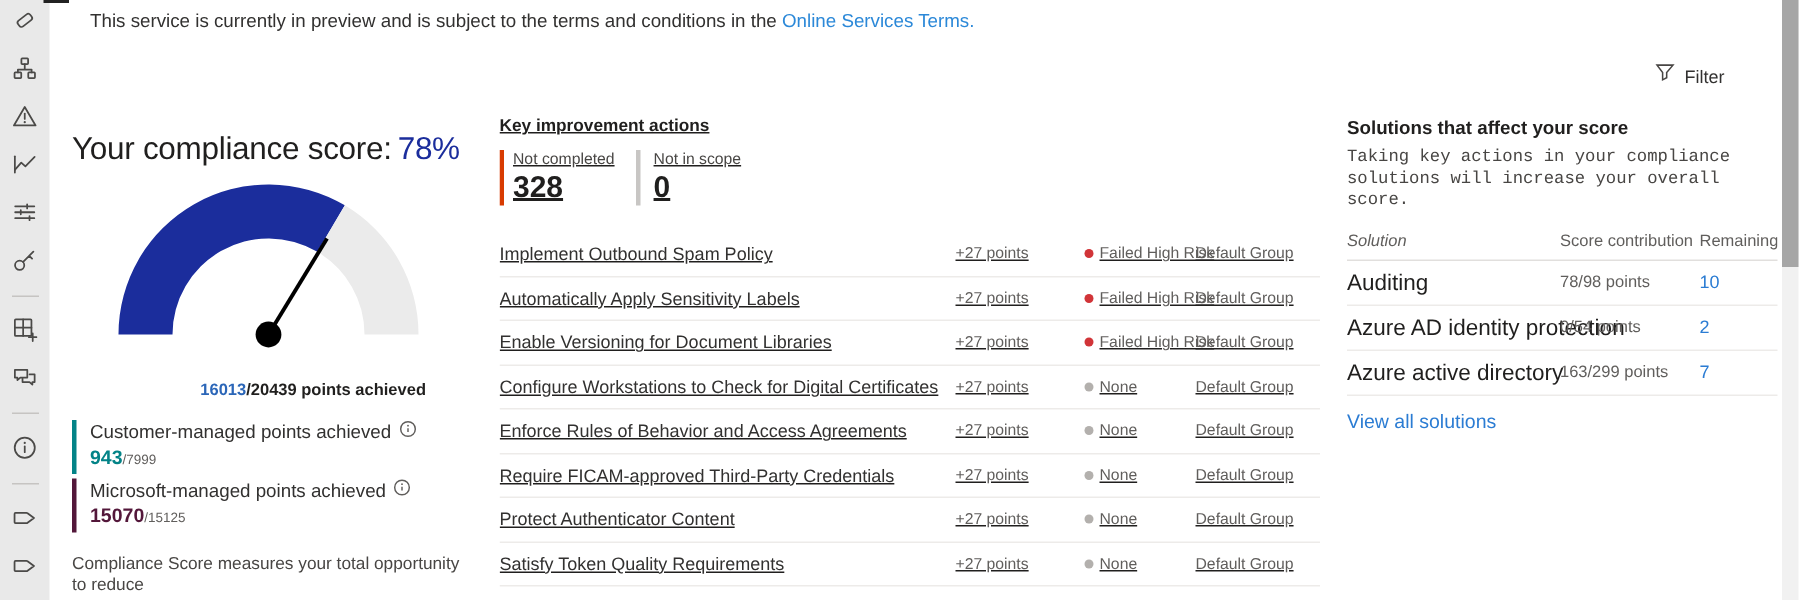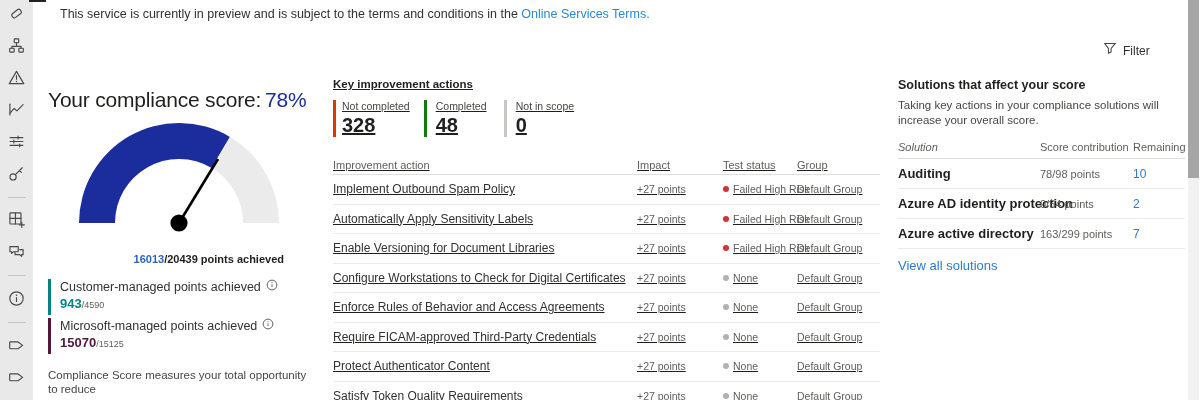--- a/index.html
+++ b/index.html
@@ -53,26 +53,26 @@
   .c-action { flex:1; padding-right:8px; font-size:12px; color:#323130; white-space:nowrap; overflow:hidden; }
   .c-impact { width:86px; font-size:10.5px; color:#605e5c; }
   .c-status { width:74px; font-size:10.5px; color:#605e5c; display:flex; align-items:center; gap:4px; white-space:nowrap; }
   .c-group  { width:83px; font-size:10.5px; color:#605e5c; }
   .thead .c-action, .thead .c-impact, .thead .c-status, .thead .c-group { font-size:11px; color:#605e5c; }
   .dot { width:6px; height:6px; border-radius:50%; background:#b3b0ad; flex:0 0 auto; }
 
   
   .solutions-panel { position:absolute; left:898px; top:78px; width:287px; height:322px; overflow:hidden; }
   .solutions-panel h3 { font-size:12.5px; }
-  .sol-desc { margin-top:6px; width:278px; font-size:11.5px; color:#484644; line-height:14.5px; }
+  .sol-desc { margin-top:6px; width:278px; font-size:11.5px; color:#484644; line-height:14.5px;font-family:Liberation Mono, monospace; }
   .sol-tbl { margin-top:8px; width:320px; }
   .sol-head { display:flex; align-items:center; height:24px; border-bottom:1px solid #e1dfdd;
               font-size:11px; color:#605e5c; }
   .sol-row { display:flex; align-items:center; height:30px; border-bottom:1px solid #edebe9; }
-  .c-sol { width:142px; font-size:13px; font-weight:700; color:#201f1e; white-space:nowrap; }
+  .c-sol { width:142px; font-size:15px; font-weight:400; color:#201f1e; white-space:nowrap; }
   .sol-head .c-sol { font-size:11px; font-weight:400; color:#605e5c;font-style:italic; }
   .c-contrib { width:93px; font-size:11px; color:#605e5c; white-space:nowrap; }
   .c-rem { width:80px; font-size:12px; color:#2b7cd3; white-space:nowrap; }
   .sol-head .c-rem { color:#605e5c; font-size:11px; }
   .view-all { display:inline-block; margin-top:9px; font-size:13px; color:#2b7cd3; text-decoration:none; }
 
   
   .scrollbar { position:absolute; left:1188px; top:0; width:11px; height:400px; background:#f1f1f1; }
   .scroll-thumb { width:11px; height:178px; background:#a6a6a6; }
 </style>
@@ -191,21 +191,21 @@
           <span>Customer-managed points achieved</span>
           <span>
             <svg width="12" height="12" viewBox="0 0 16 16" fill="none" stroke="#605e5c" stroke-width="1.3">
                 <circle cx="8" cy="8" r="6.5"></circle>
                 <path d="M8 7.3 v3.4"></path>
                 <circle cx="8" cy="5" r="0.8" fill="#605e5c" stroke="none"></circle>
               </svg>
           </span>
         </div>
         <div class="bk-val">
-          <span style="color: rgb(3, 131, 135);">943</span><span class="bk-tot">/4590</span>
+          <span style="color: rgb(3, 131, 135);">943</span><span class="bk-tot">/7999</span>
         </div>
       </div>
       <div class="bk" style="border-left-color: rgb(83, 23, 58);">
         <div class="bk-label">
           <span>Microsoft-managed points achieved</span>
           <span>
             <svg width="12" height="12" viewBox="0 0 16 16" fill="none" stroke="#605e5c" stroke-width="1.3">
                 <circle cx="8" cy="8" r="6.5"></circle>
                 <path d="M8 7.3 v3.4"></path>
                 <circle cx="8" cy="5" r="0.8" fill="#605e5c" stroke="none"></circle>
@@ -220,36 +220,26 @@
     <p class="footnote">Compliance Score measures your total opportunity to reduce</p>
   </section>
 
   <section class="actions-panel">
     <h3 class="sec">Key improvement actions</h3>
     <div class="stats">
       <div class="stat" style="border-left-color: rgb(216, 59, 1); padding-left: 6px;">
         <div class="stat-label">Not completed</div>
         <div class="stat-val">328</div>
       </div>
-      <div class="stat" style="border-left-color: rgb(16, 124, 16);">
-        <div class="stat-label">Completed</div>
-        <div class="stat-val">48</div>
-      </div>
       <div class="stat" style="border-left-color: rgb(200, 198, 196);">
         <div class="stat-label">Not in scope</div>
         <div class="stat-val">0</div>
       </div>
     </div>
     <div class="tbl">
-      <div class="thead">
-        <div class="c-action">Improvement action</div>
-        <div class="c-impact">Impact</div>
-        <div class="c-status">Test status</div>
-        <div class="c-group">Group</div>
-      </div>
       <div class="trow">
         <div class="c-action">Implement Outbound Spam Policy</div>
         <div class="c-impact">+27 points</div>
         <div class="c-status">
             <span class="dot" style="background: rgb(209, 52, 56);"></span>
             <span>Failed High Risk</span>
           </div>
         <div class="c-group">Default Group</div>
       </div>
       <div class="trow">

